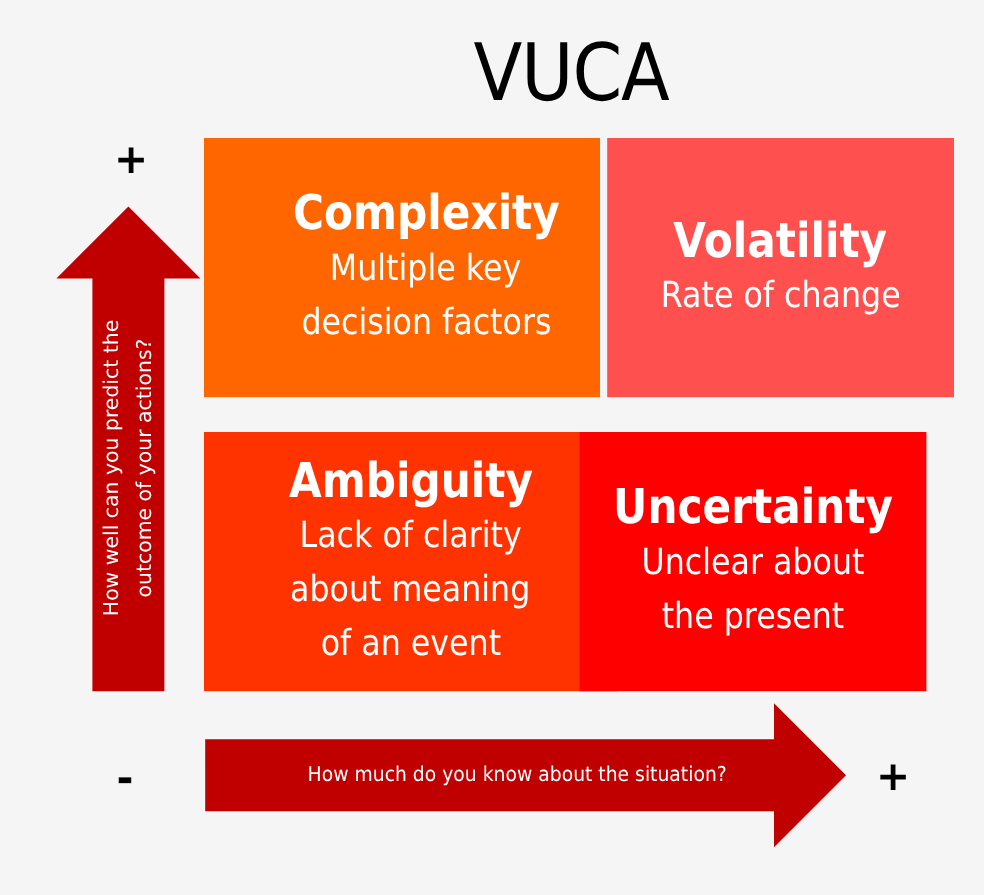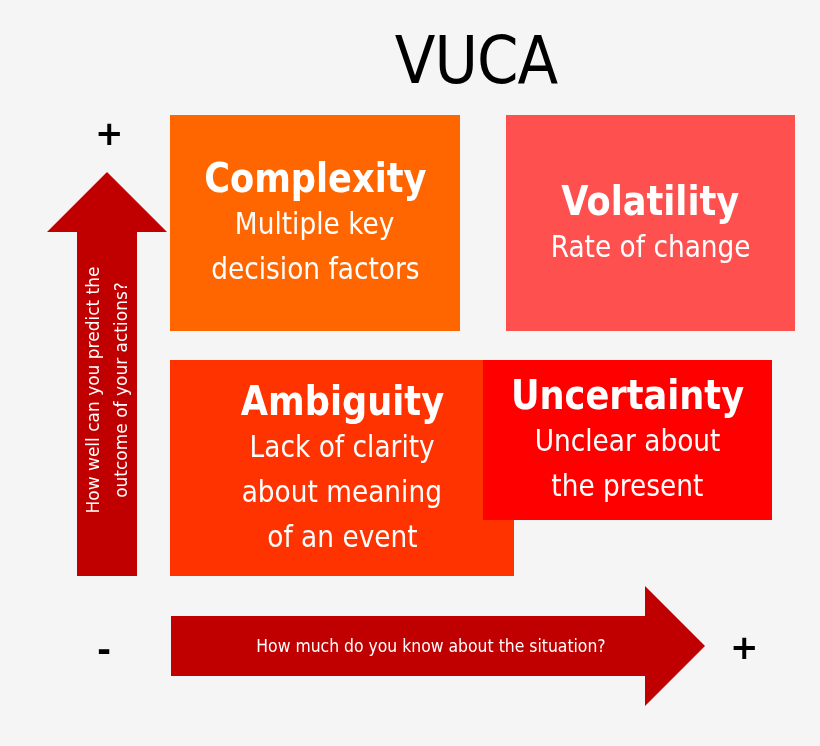--- a/index.html
+++ b/index.html
@@ -6,21 +6,21 @@
   body { width:820px; height:746px; background:#f5f5f5; position:relative; overflow:hidden;
          font-family:"Liberation Sans", "DejaVu Sans", sans-serif; }
   .title { position:absolute; left:0; width:820px; top:22px; text-align:center; padding-left:132px; box-sizing:border-box;
            font-size:66px; color:#000; font-family:"DejaVu Sans", sans-serif; font-weight:normal; letter-spacing:-1px; transform:scaleX(0.9); transform-origin:476px 0;}
   .box { position:absolute; color:#fff; text-align:center; display:flex; flex-direction:column; justify-content:center; align-items:center; }
   .box .h { font-weight:bold; font-size:40px; line-height:46px; font-family:"DejaVu Sans", sans-serif; transform:scaleX(0.88); white-space:nowrap;}
   .box .d { font-size:30px; line-height:45px; font-family:"DejaVu Sans", sans-serif; transform:scaleX(0.88); white-space:nowrap;}
   #tl { left:170px; top:115px; width:290px; height:216px; }
   #tr { left:483px; top:115px; width:289px; height:216px;margin-left:23px; }
   #bl { left:170px; top:360px; width:344px; height:216px; }
-  #br { left:483px; top:360px; width:289px; height:160px; }
+  #br { left:483px; top:360px; width:289px; height:216px; }
   .sym { position:absolute; font-size:34px; font-weight:bold; color:#000; line-height:1; font-family:"DejaVu Sans", sans-serif;}
   svg { position:absolute; left:0; top:0; }
   .vlabel { position:absolute; left:107px; top:390px; width:340px; transform:translate(-50%,-50%) rotate(-90deg);
             color:#fff; font-size:17px; line-height:28px; text-align:center; font-family:"DejaVu Sans", sans-serif; }
   .hlabel { position:absolute; left:171px; top:616px; width:520px; height:60px; line-height:60px;
             color:#fff; font-size:17px; text-align:center; font-family:"DejaVu Sans", sans-serif; transform:scaleX(0.92); transform-origin:260px 0;}
 </style>
 </head>
 <body>
 
@@ -35,21 +35,21 @@
 <div class="sym" style="left:97px; top:632px;">-</div>
 <div class="sym" style="left:730px; top:630px;">+</div>
 
 <div class="vlabel">
   <div>How well can you predict the</div>
   <div>outcome of your actions?</div>
 </div>
 
 <div class="hlabel">How much do you know about the situation?</div>
 
-<div class="box" id="tl" style="background:#ff6600;">
+<div class="box" id="tl" style="background:#ff6600;padding-left:40px;">
   <div class="h">Complexity</div>
   <div class="d">Multiple key</div>
   <div class="d">decision factors</div>
 </div>
 
 <div class="box" id="tr" style="background:#ff5050;">
   <div class="h">Volatility</div>
   <div class="d">Rate of change</div>
 </div>
 

